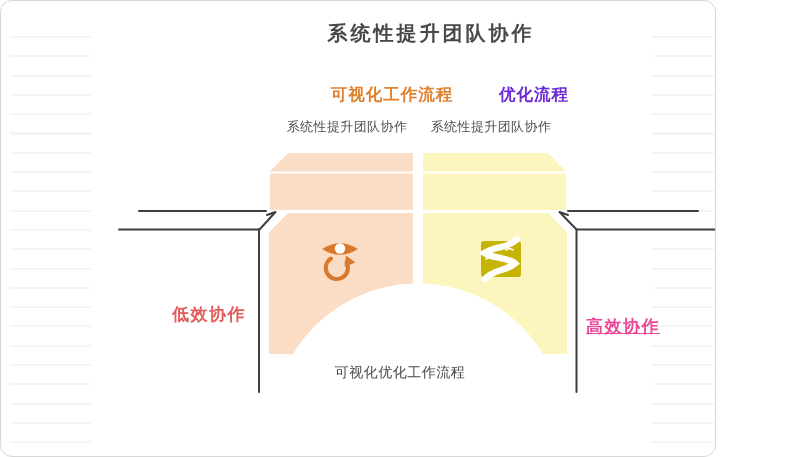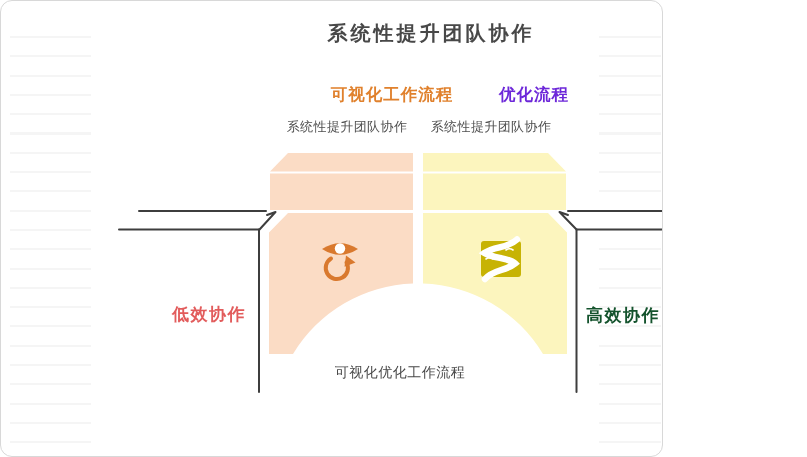--- a/index.html
+++ b/index.html
@@ -1,18 +1,18 @@
 <!DOCTYPE html>
 <html><head>
 <meta charset="utf-8">
 <style>
   html,body { margin:0; padding:0; background:#fff; }
   .canvas {
     position:relative;
-    width:663px; height:457px;
+    width:716px; height:457px;
     background:#ffffff;
     border:1px solid #d8d8d8;
     border-radius:12px;
     overflow:hidden;
     font-family:"DejaVu Sans", sans-serif;
     box-sizing:border-box;
   }
   .ruled {
     position:absolute; top:35px; bottom:10px;
     background:repeating-linear-gradient(to bottom, #f5f5f5 0 2px, transparent 2px 19.3px);
@@ -27,21 +27,21 @@
     font-size:20px; font-weight:700; letter-spacing:3px; color:#484848;
   }
   .col-heading { font-size:16.5px; font-weight:700; letter-spacing:1px;margin-left:44px; }
   .c1 { left:347px; top:85px;  color:#E0812D; }
   .c2 { left:489px; top:85px;  color:#6d28d9; }
   .col-sub { font-size:13px; color:#4f4f4f; letter-spacing:0.4px; }
   .c1s { left:346px; top:119px; }
   .c2s { left:490px; top:119px; }
   .side-label { font-size:17px; font-weight:700; letter-spacing:1.5px; }
   .side-left  { left:208px; top:304px; color:#E25C5C; }
-  .side-right { left:622px; top:305px; color:#14532d; }
+  .side-right { left:622px; top:316px; color:#ec4899;text-decoration:underline; }
   .bottom-label {
     left:399px; top:364px;
     font-size:14px; font-weight:500; letter-spacing:0.5px; color:#484848;font-family:Liberation Mono, monospace;
   }
 </style>
 </head>
 <body>
 
 <div class="canvas">
 

